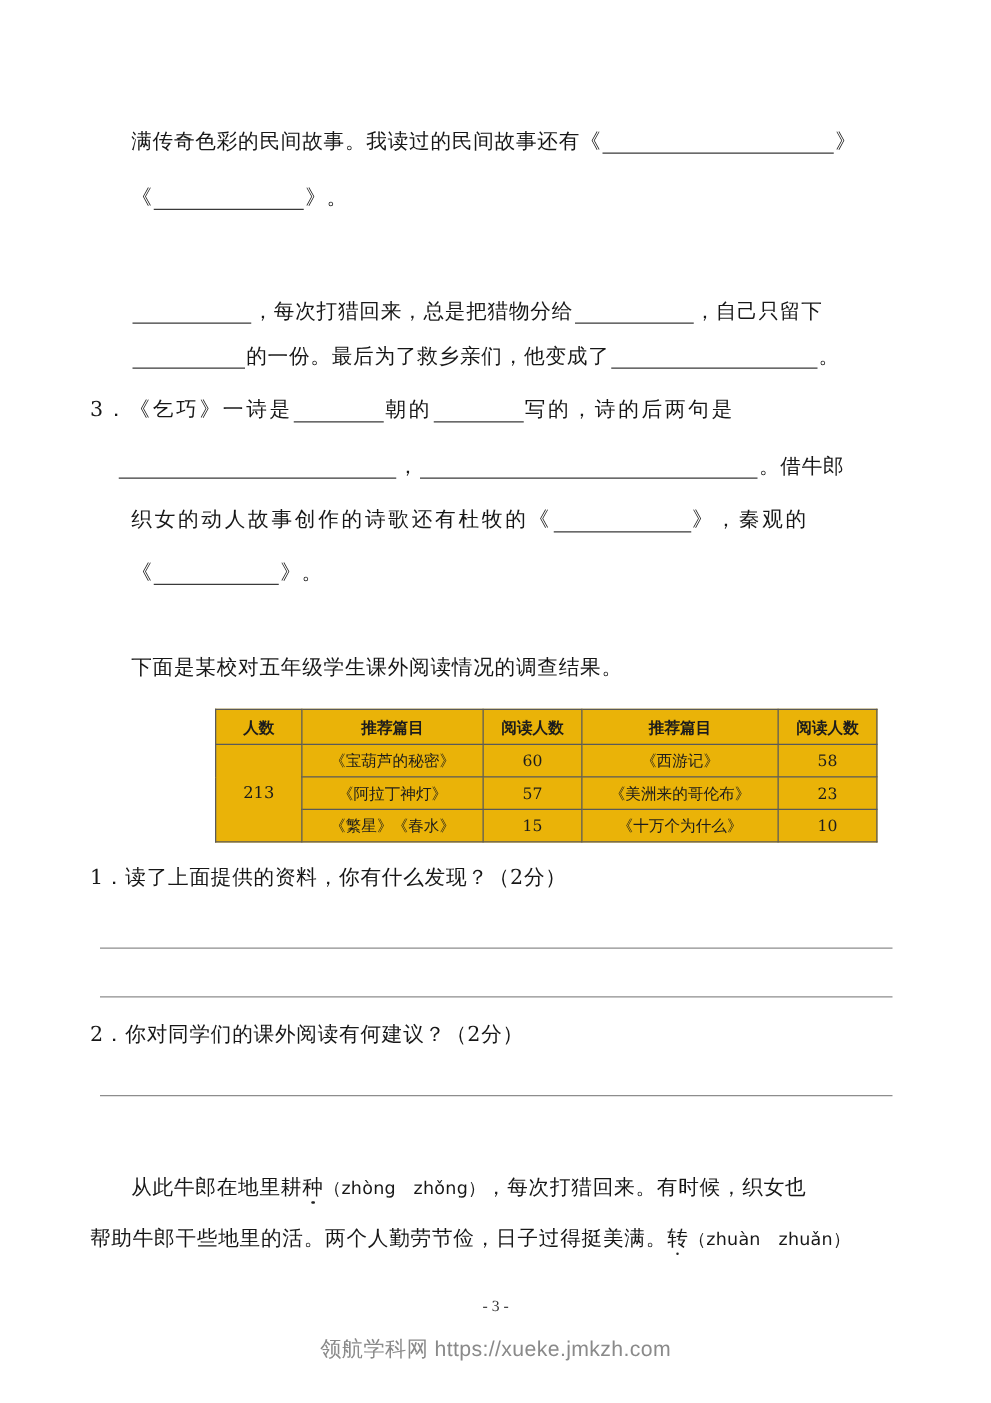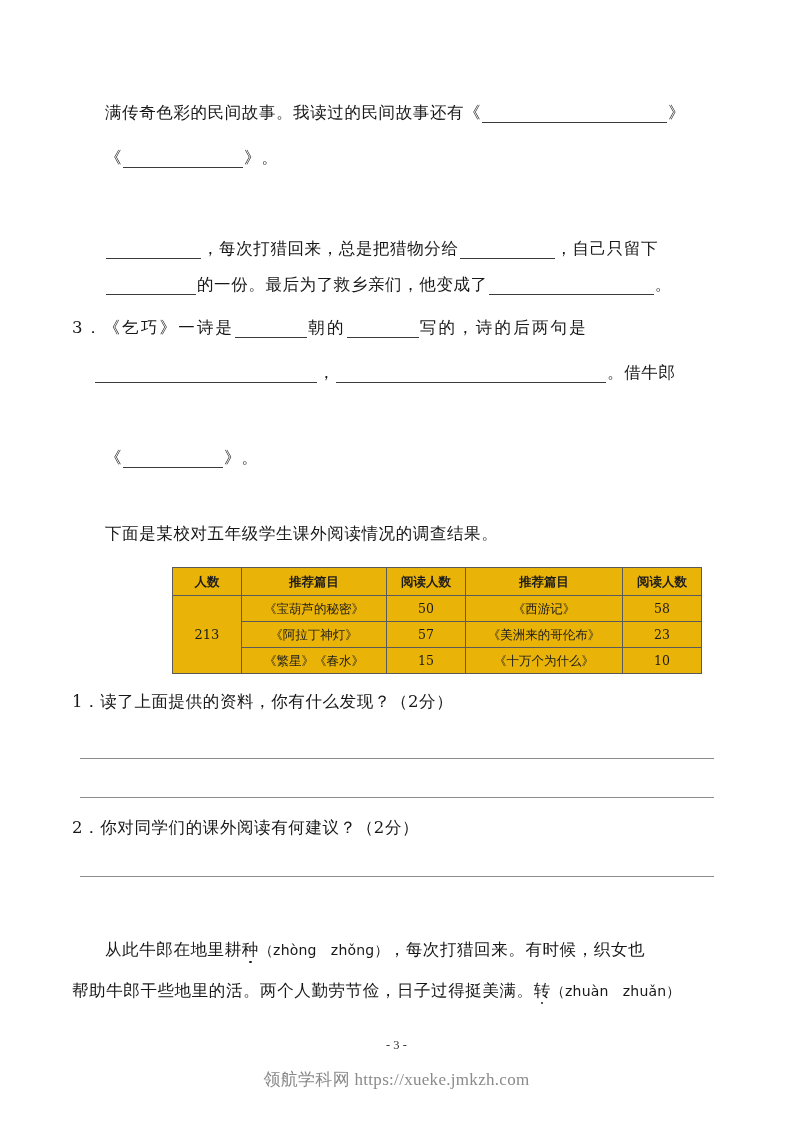--- a/index.html
+++ b/index.html
@@ -108,21 +108,21 @@
     font-family: "Liberation Serif", serif;
   }
   .watermark {
     position: absolute;
     width: 793px;
     left: 0;
     top: 1068px;
     text-align: center;
     font-size: 17px;
     color: #8a8a8a;
-    font-family: Liberation Serif, serif;
+    font-family: Liberation Sans, sans-serif;
     letter-spacing: 0.3px;
   }
 
   
   .dotted {
     position: relative;
   }
   .dotted::after {
     content: "";
     position: absolute;
@@ -164,20 +164,23 @@
   </div>
 
   <div class="line cjk sp2" style="left:72px; top:318px;">
     <span>3．</span><span>《乞巧》一诗是</span><span class="blank" style="width:72px;"></span><span>朝的</span><span class="blank" style="width:72px;"></span><span>写的，诗的后两句是</span>
   </div>
 
   <div class="line cjk sp1" style="left:94px; top:363px;">
     <span class="blank" style="width:222px;"></span><span>，</span><span class="blank" style="width:270px;"></span><span>。借牛郎</span>
   </div>
 
+  <div class="line cjk sp2" style="left:105px; top:406px;">
+    <span>织女的动人故事创作的诗歌还有杜牧的《</span><span class="blank" style="width:110px;"></span><span>》，秦观的</span>
+  </div>
 
   <div class="line cjk sp1" style="left:105px; top:448px;">
     <span>《</span><span class="blank" style="width:100px;"></span><span>》。</span>
   </div>
 
 
   <div class="line cjk sp1" style="left:105px; top:524px;">下面是某校对五年级学生课外阅读情况的调查结果。</div>
 
   <table class="survey-table">
     <thead>
@@ -186,21 +189,21 @@
         <td class="col-title">推荐篇目</td>
         <td class="col-read">阅读人数</td>
         <td class="col-title2">推荐篇目</td>
         <td class="col-read2">阅读人数</td>
       </tr>
     </thead>
     <tbody>
       <tr>
         <td class="total-cell" rowspan="3">213</td>
         <td>《宝葫芦的秘密》</td>
-        <td>50</td>
+        <td>60</td>
         <td>《西游记》</td>
         <td>58</td>
       </tr>
       <tr>
         <td>《阿拉丁神灯》</td>
         <td>57</td>
         <td>《美洲来的哥伦布》</td>
         <td>23</td>
       </tr>
       <tr>

